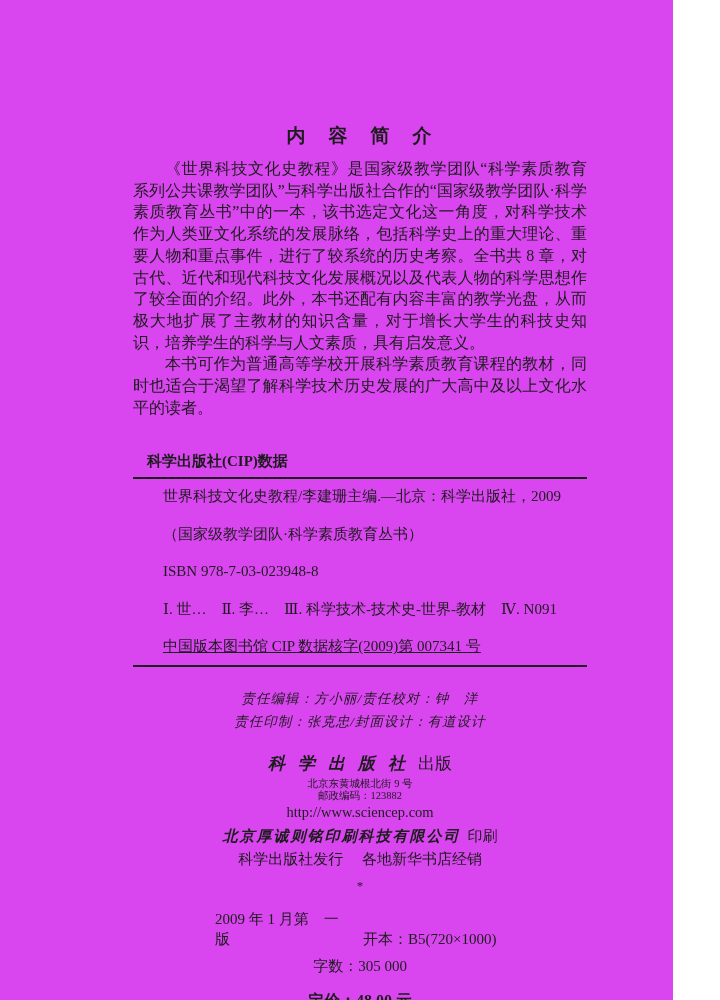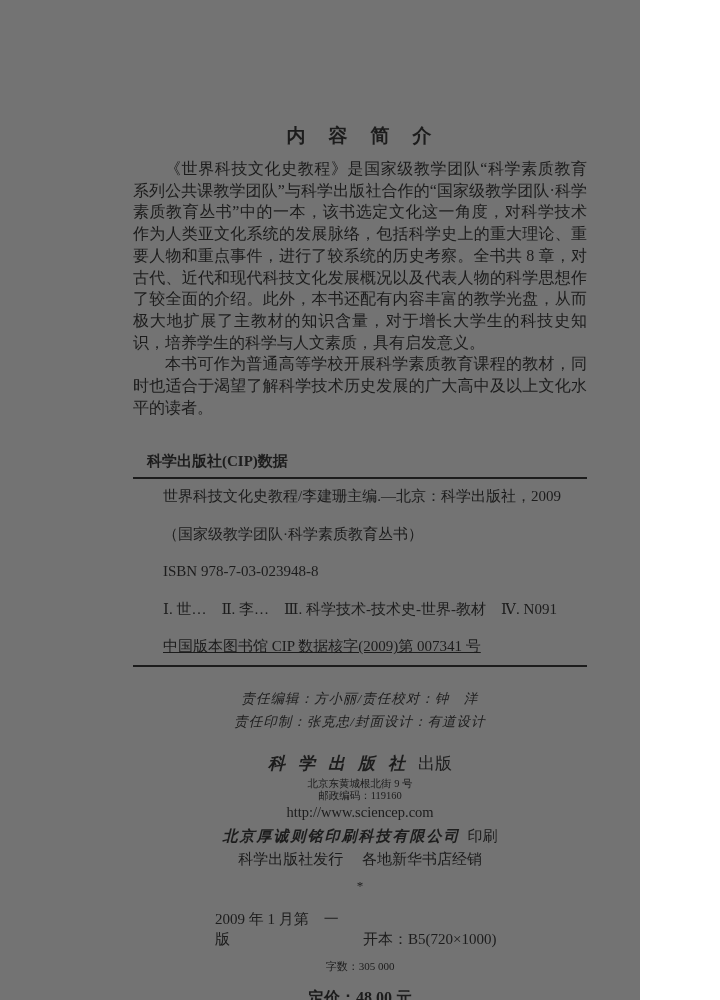--- a/index.html
+++ b/index.html
@@ -3,21 +3,21 @@
 <meta charset="utf-8">
 <style>
   html,body{margin:0;padding:0;}
   body{
     width:720px;height:1000px;
     background:#ffffff;
     color:#1c1c1c;
     font-family:"Liberation Serif","DejaVu Serif",serif;
     -webkit-font-smoothing:antialiased;
   }
-  .page{position:relative;width:616px;height:1000px;overflow:hidden;background:#737373;padding-left:24px;}
+  .page{position:relative;width:673px;height:1000px;overflow:hidden;background:#d946ef;}
   .content{position:absolute;left:133px;top:0;width:454px;}
 
   
   .intro-title{
     margin:126px 0 0 0;
     text-align:center;
     font-size:19px;font-weight:bold;
     line-height:20px;
     letter-spacing:2px;
   }
@@ -58,21 +58,21 @@
   .pub-printer .script{font-style:italic;font-weight:bold;letter-spacing:2px;}
   .pub-printer .suffix{margin-left:7px;}
   .pub-dist{margin-top:5px;font-size:15px;line-height:18px;}
   .pub-star{margin-top:11px;font-size:13px;line-height:14px;}
 
   
   .col-row{margin:0;padding-left:82px;font-size:15px;line-height:20px;text-align:left;}
   .col-row .left{display:inline-block;width:148px;}
   .col-row1{margin-top:16px;}
   .col-row2{margin-top:7px;}
-  .col-center{margin-top:7px;text-align:center;font-size:11px;line-height:20px;}
+  .col-center{margin-top:7px;text-align:center;font-size:15px;line-height:20px;}
   .col-price{margin-top:12px;text-align:center;font-size:16px;font-weight:bold;line-height:20px;}
 </style>
 </head>
 <body>
 
 <div class="page">
   <div class="content">
 
     <h1 class="intro-title">内　容　简　介</h1>
     <p class="intro-para">《世界科技文化史教程》是国家级教学团队“科学素质教育系列公共课教学团队”与科学出版社合作的“国家级教学团队·科学素质教育丛书”中的一本，该书选定文化这一角度，对科学技术作为人类亚文化系统的发展脉络，包括科学史上的重大理论、重要人物和重点事件，进行了较系统的历史考察。全书共 8 章，对古代、近代和现代科技文化发展概况以及代表人物的科学思想作了较全面的介绍。此外，本书还配有内容丰富的教学光盘，从而极大地扩展了主教材的知识含量，对于增长大学生的科技史知识，培养学生的科学与人文素质，具有启发意义。</p>
@@ -94,21 +94,21 @@
     <div class="credits">
       <p class="credit-line">责任编辑：方小丽/责任校对：钟　洋</p>
       <p class="credit-line">责任印制：张克忠/封面设计：有道设计</p>
     </div>
 
     <div class="pub">
       <div class="pub-logo">
         <span class="script">科学出版社</span><span>出版</span>
       </div>
       <div class="pub-address">北京东黄城根北街 9 号</div>
-      <div class="pub-postcode">邮政编码：119160</div>
+      <div class="pub-postcode">邮政编码：123882</div>
       <div class="pub-url">http://www.sciencep.com</div>
       <div class="pub-printer">
         <span class="script">北京厚诚则铭印刷科技有限公司</span><span class="suffix">印刷</span>
       </div>
       <div class="pub-dist">科学出版社发行　 各地新华书店经销</div>
       <div class="pub-star">*</div>
     </div>
 
     <p class="col-row col-row1">
       <span class="left">2009 年 1 月第　一　版</span><span>开本：B5(720×1000)</span>

